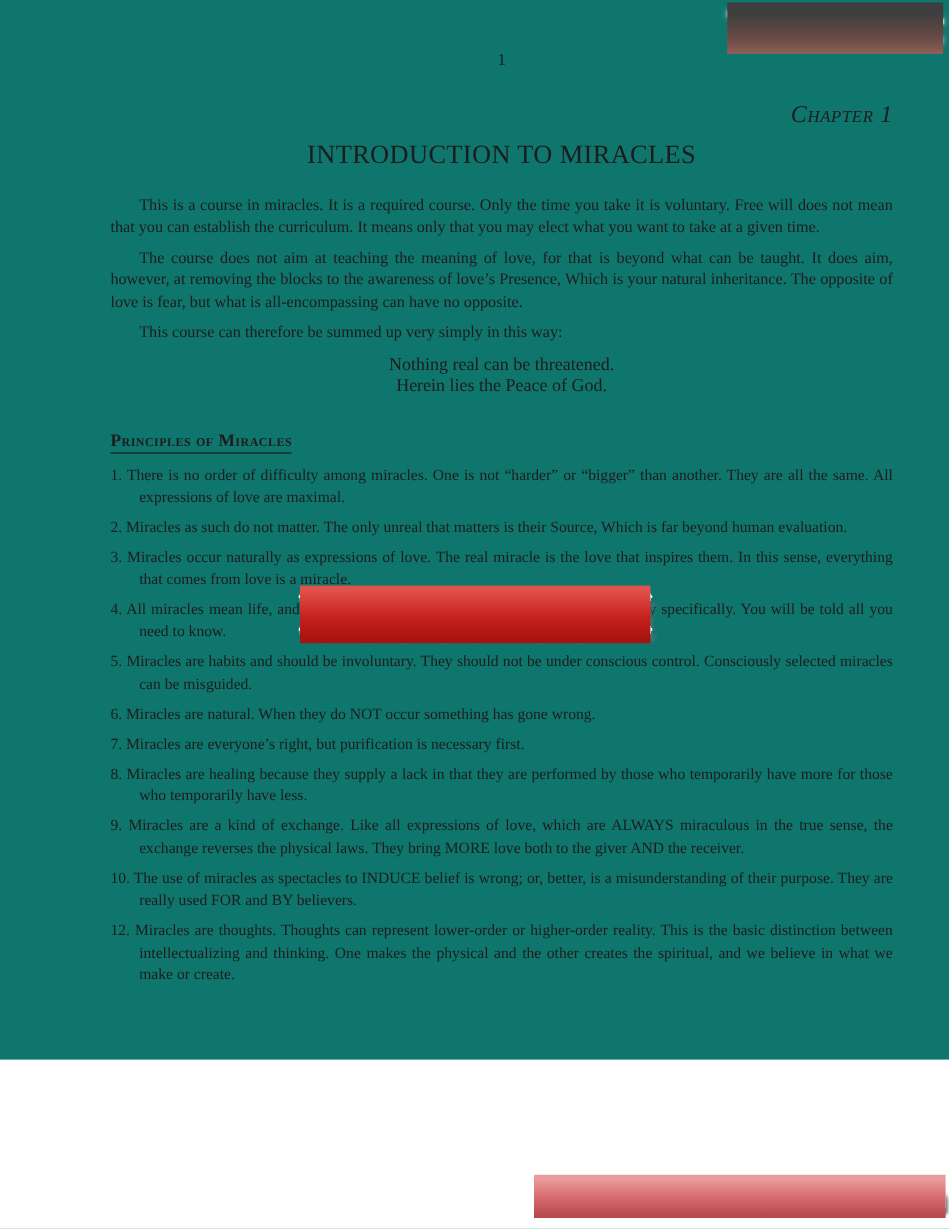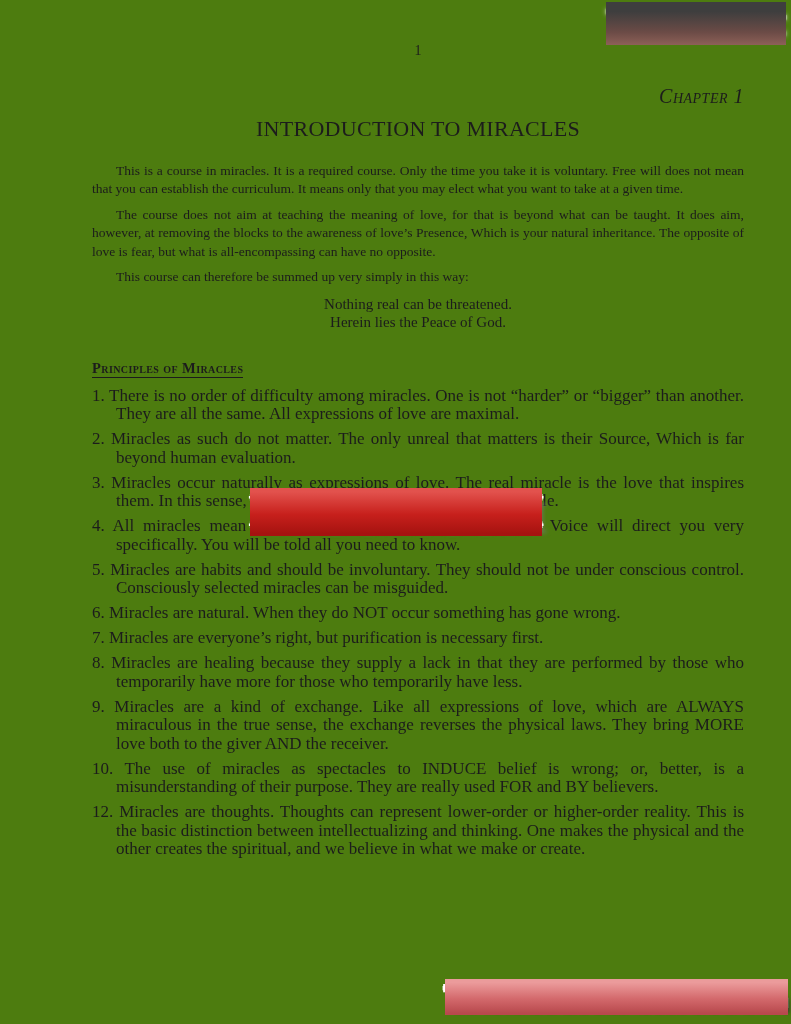--- a/index.html
+++ b/index.html
@@ -5,24 +5,24 @@
   html, body { margin: 0; padding: 0; }
   body {
     width: 791px; height: 1024px;
     background: #ffffff;
     font-family: "Liberation Serif", serif;
     color: #1c1c1c;
     overflow: hidden;
   }
   .sheet {
     position: relative;
-    width: 791px; height: 1024px;
+    width: 791px; height: 883px;
     box-sizing: border-box;
     padding: 42px 47px 0 92px;
-    background: #4d7c0f;
+    background: #0f766e;
   }
   .page-number {
     text-align: center;
     font-size: 14px; line-height: 18.5px;
     margin: 0 0 26px 0;
   }
   .chapter {
     text-align: right;
     font-variant: small-caps;
     font-size: 20px; line-height: 19px;
@@ -53,21 +53,21 @@
     font-size: 14.5px; line-height: 19px;
     font-weight: bold;
   }
   .section-heading .hd {
     font-variant: small-caps;
     letter-spacing: .4px;
     border-bottom: 1.5px solid #1c1c1c;
     padding-bottom: 1px;
   }
   .principle {
-    font-size: 17px; line-height: 18.5px;
+    font-size: 13px; line-height: 18.5px;
     text-align: justify;
     padding-left: 24px;
     text-indent: -24px;
     margin: 0 0 6.5px 0;
   }
   
   .wm { position: absolute; z-index: 10; white-space: nowrap; }
   .wm .under { position: absolute; left: 0; top: 0; white-space: nowrap; }
   .wm .over {
     position: relative; white-space: nowrap;

